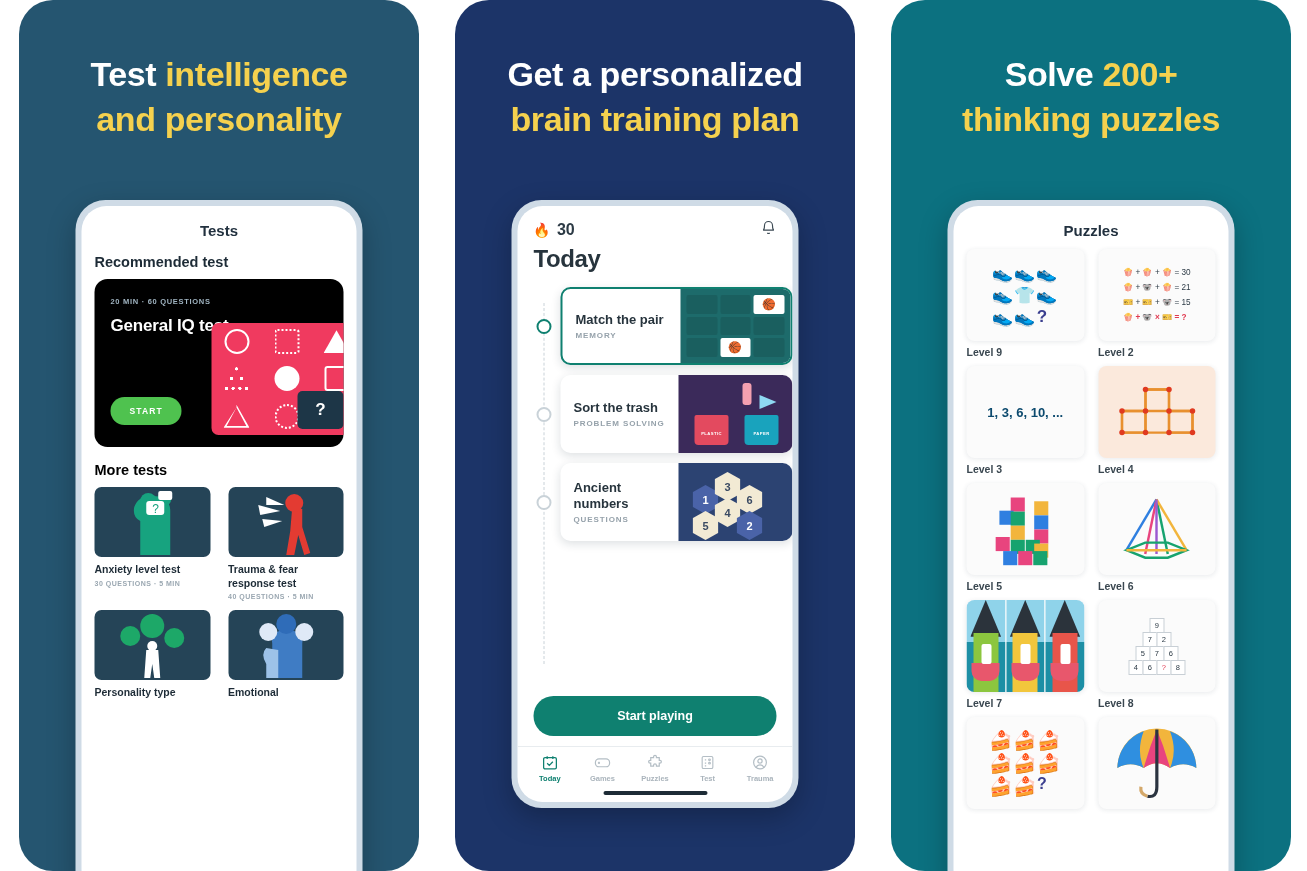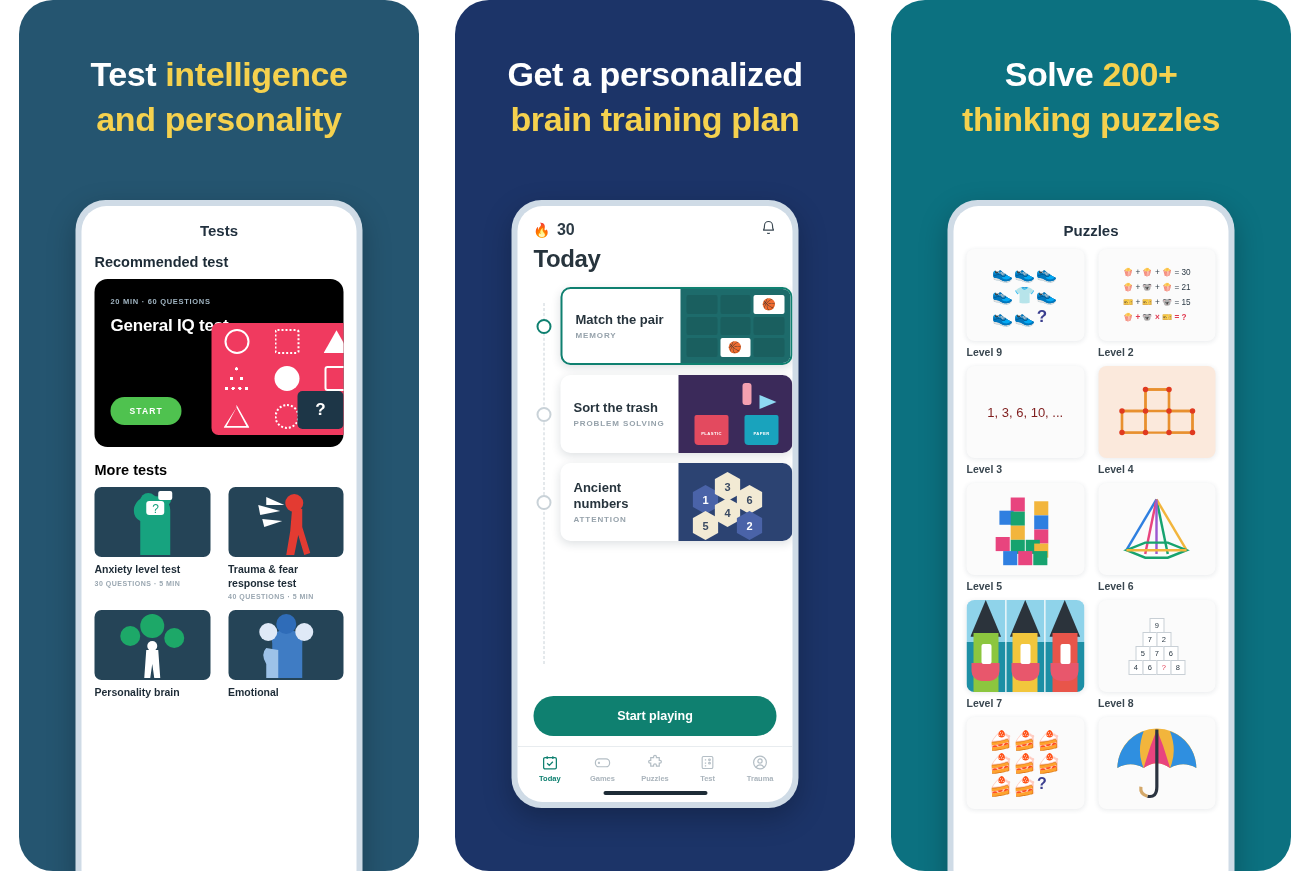--- a/index.html
+++ b/index.html
@@ -166,21 +166,21 @@
   #phone-3 { top: 200px; height: 700px; }
   #screen-3 { height: 688px; }
   .p3-title { text-align:center; font-size: 15px; font-weight:700; color:#22313f; padding: 16px 0 10px; }
   .puz-grid { display:grid; grid-template-columns: 1fr 1fr; gap: 8px 14px; padding: 0 13px; }
   .puz-thumb { height: 92px; border-radius: 8px; background:#fbfbfb; box-shadow: 0 1px 5px rgba(30,50,70,.10);
                position:relative; overflow:hidden; display:flex; align-items:center; justify-content:center; }
   .puz-label { font-size: 10.5px; color:#3a4750; font-weight:600; margin-top: 5px; }
   .shoe-grid { display:grid; grid-template-columns:repeat(3,1fr); gap:1px; font-size:17px; padding: 2px; }
   .eqs { font-size: 8.2px; color:#2c3a45; line-height: 1.85; }
   .eqs .q { color:#e0384f; font-weight:700; }
-  .seq { font-size: 13px; color:#7f1d1d; font-weight:400; }
+  .seq { font-size: 13px; color:#0c4a6e; font-weight:700; }
   .matchbox { background:#fbe9dc; }
   .cakes { display:grid; grid-template-columns:repeat(3,1fr); gap:0px; font-size:19px; }
   .pyr { display:flex; flex-direction:column; align-items:center; gap:0px; }
   .pyr-row { display:flex; }
   .pyr-c { width: 15px; height: 15px; border:1px solid #c8cfd5; display:flex; align-items:center;
            justify-content:center; font-size: 7.5px; color:#2c3a45; margin:-0.5px; background:#fff;}
   .pyr-c.q { color:#e0384f; }
   .boats { display:flex; width:100%; height:100%; }
   .boat { flex:1; border-right:1.5px solid #fff; position:relative; background: linear-gradient(#8fd3ea 0 46%, #1d8fa5 46% 100%); }
   .boat:last-child { border-right:none; }
@@ -260,21 +260,21 @@
             <div>
               <div class="test-thumb">
                 <svg viewBox="0 0 100 70" width="100%" height="100%">
                     <circle cx="50" cy="16" r="12" fill="#1da868"></circle>
                     <circle cx="28" cy="26" r="10" fill="#1da868"></circle>
                     <circle cx="72" cy="28" r="10" fill="#1da868"></circle>
                     <path d="M44 40 L56 40 L58 68 L52 68 L50 54 L48 68 L42 68Z" fill="#fff"></path>
                     <circle cx="50" cy="36" r="5" fill="#fff"></circle>
                   </svg>
               </div>
-              <div class="test-name">Personality brain</div>
+              <div class="test-name">Personality type</div>
               <div class="test-meta"></div>
             </div>
             <div>
               <div class="test-thumb">
                 <svg viewBox="0 0 100 70" width="100%" height="100%">
                     <path d="M36 34 Q34 20 50 20 Q68 20 66 34 L66 68 L36 68Z" fill="#3f7cc4"></path>
                     <circle cx="50" cy="14" r="10" fill="#2f6cb8"></circle>
                     <circle cx="32" cy="22" r="9" fill="#dfe9f7"></circle>
                     <circle cx="68" cy="22" r="9" fill="#dfe9f7"></circle>
                     <path d="M30 54 Q24 44 30 38 L42 40 L42 68 L30 68Z" fill="#9dc2e8"></path>
@@ -352,21 +352,21 @@
                 <span class="bin paper">PAPER</span>
               </div>
             </div>
           </div>
 
           <div class="task-row">
             <span class="dot"></span>
             <div class="task-card">
               <div class="task-txt">
                 <div class="task-title">Ancient numbers</div>
-                <div class="task-cat">ATTENTION</div>
+                <div class="task-cat">QUESTIONS</div>
               </div>
               <div class="task-art art-hex">
                 <div class="hexwrap">
                   <span class="hex blue" style="left:14px;top:22px">1</span>
                   <span class="hex cream" style="left:36px;top:9px">3</span>
                   <span class="hex cream" style="left:58px;top:22px">6</span>
                   <span class="hex cream" style="left:36px;top:35px">4</span>
                   <span class="hex cream" style="left:14px;top:48px">5</span>
                   <span class="hex blue" style="left:58px;top:48px">2</span>
                 </div>

